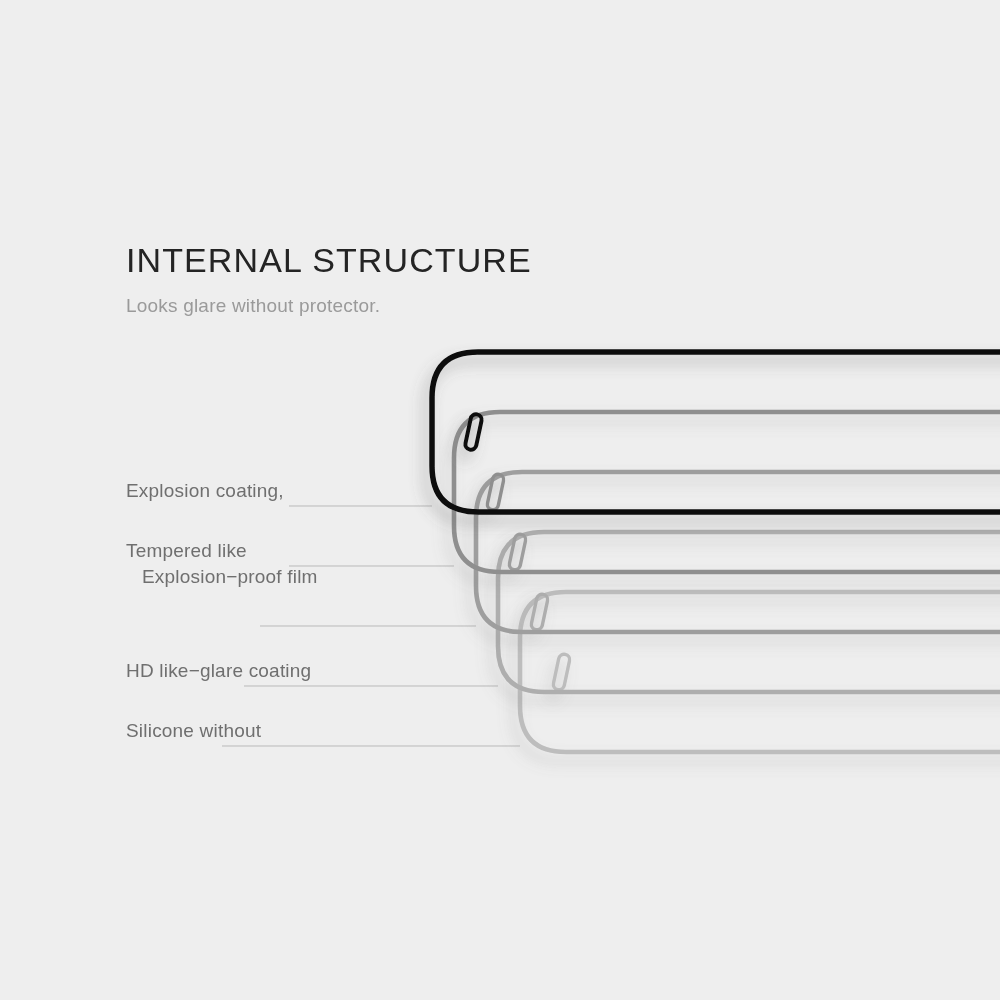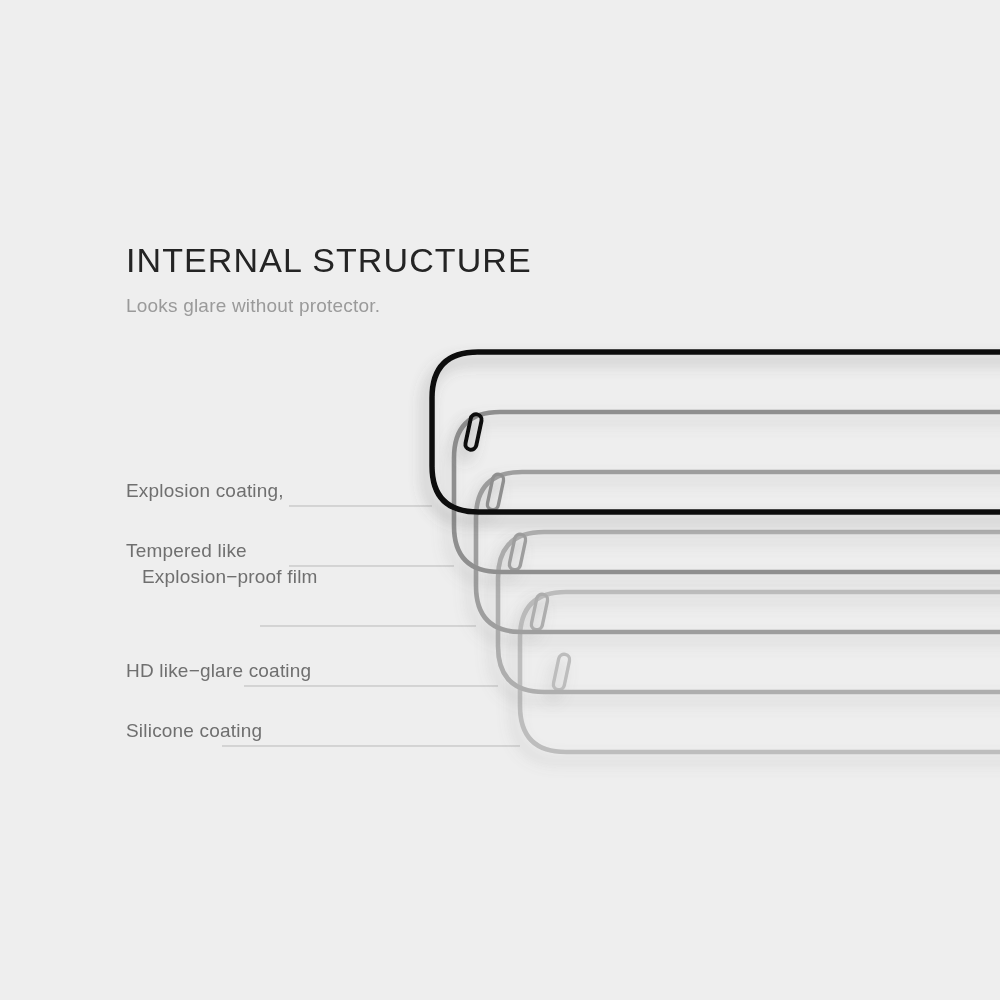--- a/index.html
+++ b/index.html
@@ -128,16 +128,16 @@
   <div id="heading">
     <div id="title" style="color: rgb(36, 36, 36);">INTERNAL STRUCTURE</div>
     <div id="subtitle" style="color: rgb(154, 154, 154);">Looks glare without protector.</div>
   </div>
 
   <div id="labels">
       <div class="layer-label" style="left: 126px; top: 479px; color: rgb(111, 111, 111);">Explosion coating,</div>
       <div class="layer-label" style="left: 126px; top: 539px; color: rgb(111, 111, 111);">Tempered like</div>
       <div class="layer-label" style="left: 126px; top: 565px; color: rgb(111, 111, 111); margin-left: 16px;">Explosion−proof film</div>
       <div class="layer-label" style="left: 126px; top: 659px; color: rgb(111, 111, 111);">HD like−glare coating</div>
-      <div class="layer-label" style="left: 126px; top: 719px; color: rgb(111, 111, 111);">Silicone coating</div>
+      <div class="layer-label" style="left: 126px; top: 719px; color: rgb(111, 111, 111);">Silicone without</div>
     </div>
 
 </div>
 
 </body></html>

